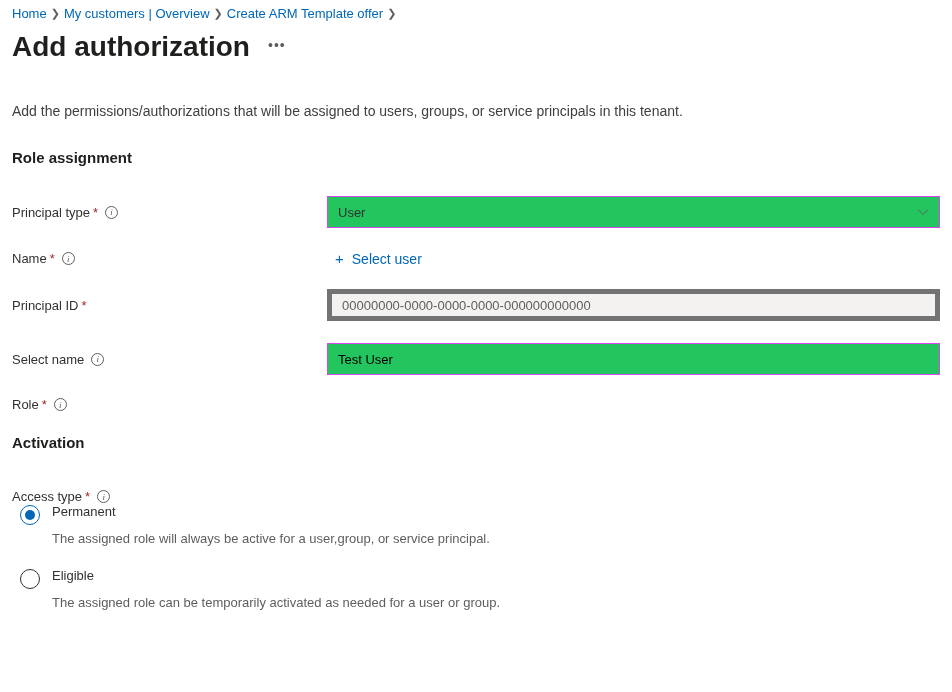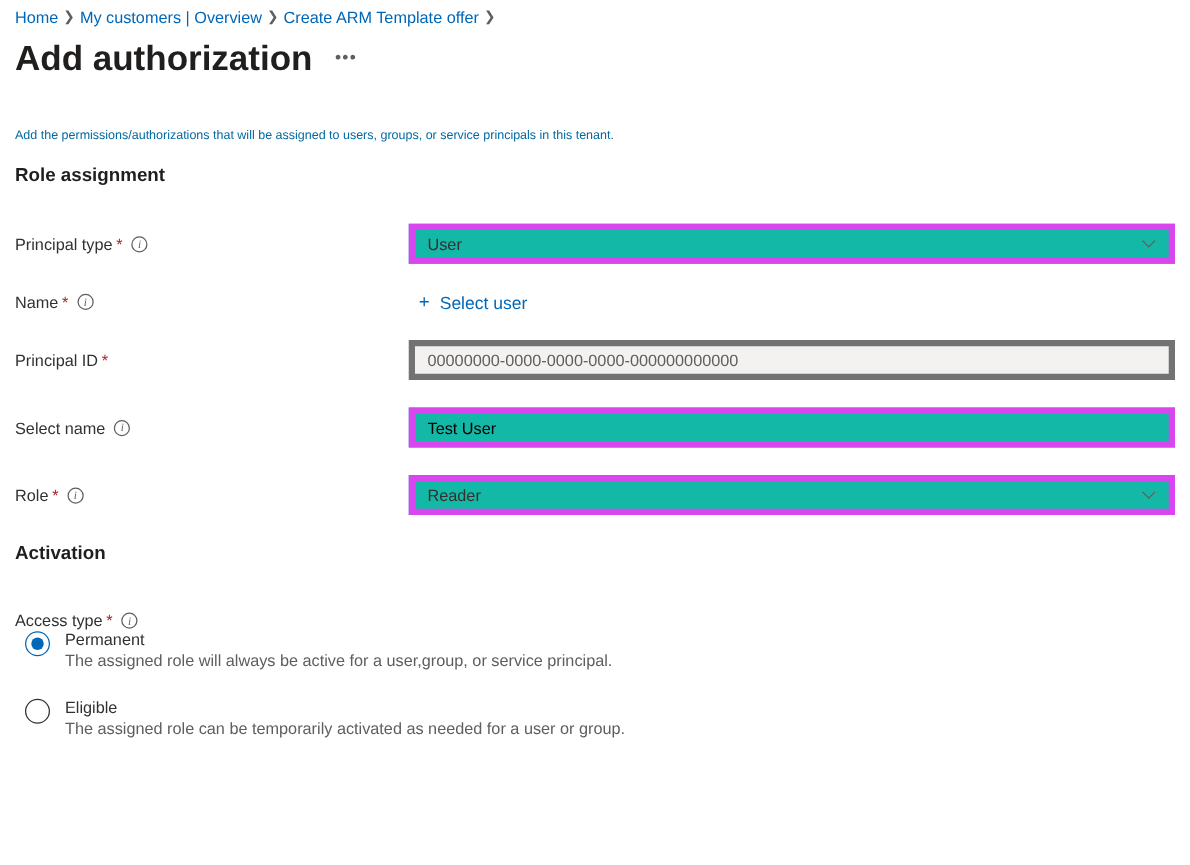--- a/index.html
+++ b/index.html
@@ -40,23 +40,23 @@
       color: #201f1e;
     }
     .more-dots {
       color: #605e5c;
       font-size: 14px;
       letter-spacing: 1px;
       cursor: pointer;
       padding-top: 6px;
     }
     .description {
-      font-size: 10px;
-      color: #0369a1;
-      margin-bottom: 18px;
+      font-size: 14px;
+      color: #404040;
+      margin-bottom: 30px;
     }
     .section-heading {
       font-size: 15px;
       font-weight: 700;
       color: #201f1e;
       margin-bottom: 30px;
     }
     .form-row {
       display: flex;
       align-items: center;
@@ -87,25 +87,25 @@
       font-size: 9px;
       font-style: italic;
       font-family: Georgia, serif;
       color: #605e5c;
       margin-left: 4px;
       cursor: pointer;
     }
     .select-box, .text-input {
       width: 100%;
       height: 32px;
-      border: 5px solid #d946ef;
+      border: 1px solid #d946ef;
       padding: 4px 10px;
       font-size: 13px;
       font-family: inherit;
-      background: #14b8a6;
+      background: #22c55e;
       display: flex;
       align-items: center;
       justify-content: space-between;
       cursor: pointer;
     }
     .text-input { cursor: text; }
     .text-input.readonly {
       background: #f3f2f1;
       border: 5px solid #737373;
       color: #605e5c;
@@ -153,21 +153,21 @@
       border-radius: 50%;
       background: #0067b8;
     }
     .radio-text .radio-label {
       font-size: 13px;
       color: #323130;
     }
     .radio-text .radio-desc {
       font-size: 13px;
       color: #605e5c;
-      margin-top: 2px;
+      margin-top: 12px;
     }
   </style>
 </head>
 <body>
 
 <nav class="breadcrumb">
   <a>Home</a>
   <span class="sep">❯</span>
   <a>My customers | Overview</a>
   <span class="sep">❯</span>
@@ -236,30 +236,20 @@
   <div class="form-control-area">
     <input type="text" class="text-input" value="Test User" style="">
   </div>
 </div>
 
 <div class="form-row">
   <div class="form-label">
     <span>Role</span>
     <span class="required-star">*</span>
     <span class="info-icon">i</span>
-  </div>
-  <div class="form-control-area">
-    <div class="select-box">
-      <span>Reader</span>
-      <span class="chevron-down">
-        <svg viewBox="0 0 12 12">
-            <path d="M1 3.5 L6 8.5 L11 3.5" fill="none" stroke="#605e5c" stroke-width="1"></path>
-          </svg>
-      </span>
-    </div>
   </div>
 </div>
 
 <h2 class="section-heading" style="margin-top:10px;">Activation</h2>
 
 <div class="form-row top-align" style="margin-top:38px;">
   <div class="form-label">
     <span>Access type</span>
     <span class="required-star">*</span>
     <span class="info-icon">i</span>

